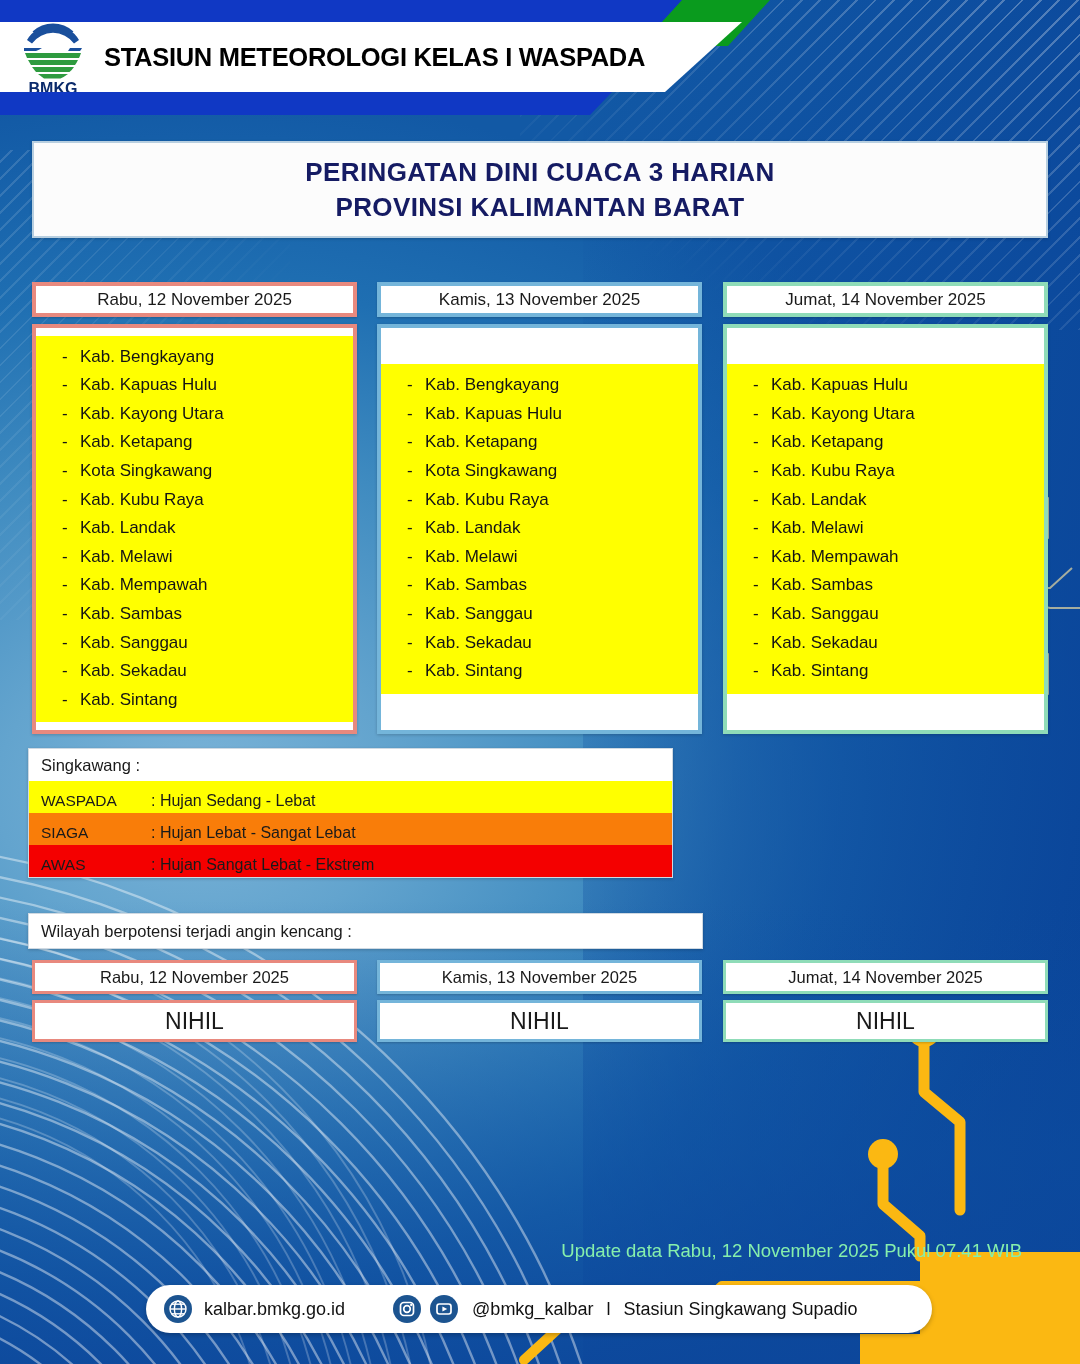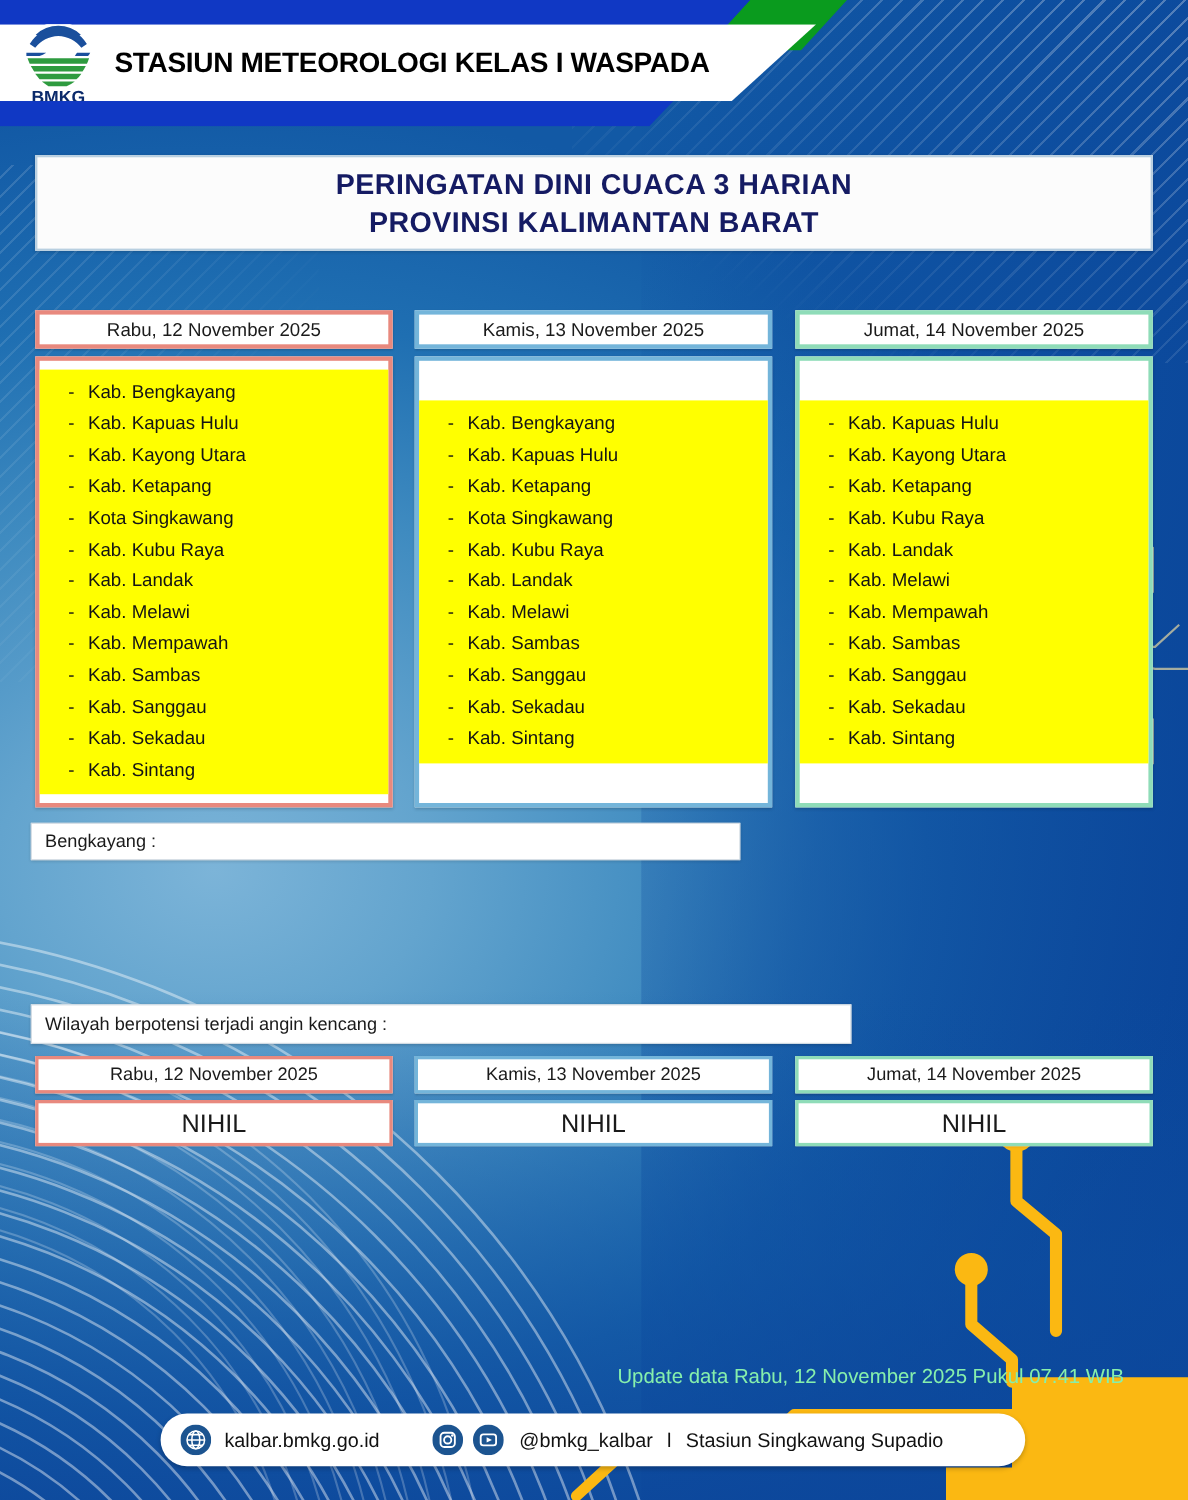--- a/index.html
+++ b/index.html
@@ -79,21 +79,21 @@
     display:flex; align-items:center;
   }
   .logo { width:74px; height:80px; margin-left:16px; flex:0 0 auto; position:relative; }
   .hdr-title {
     font-size:25.5px; font-weight:bold; color:#000; letter-spacing:-0.3px;
     margin-left:14px; white-space:nowrap;
   }
 
   
   .title-card {
-    position:absolute; top:141px; left:32px; width:1016px; height:87px;
+    position:absolute; top:141px; left:32px; width:1016px; height:97px;
     background:#fcfcfc;
     border:2px solid #b8cfe0;
     display:flex; flex-direction:column; align-items:center; justify-content:center;
     box-shadow:0 1px 3px rgba(0,0,0,.18);
   }
   .title-l1, .title-l2 {
     color:#151b63; font-weight:bold; font-size:26px; letter-spacing:.4px; line-height:1.33;
   }
 
   
@@ -133,21 +133,21 @@
     background:#fff; border:1px solid #cfd9e2;
     box-shadow:0 1px 3px rgba(0,0,0,.2);
   }
   .legend-title { height:32px; display:flex; align-items:center; padding-left:12px; font-size:16.5px; color:#1a1a1a; background:#fff; }
   .legend-row { height:32px; display:flex; align-items:center; position:relative; }
   .legend-key { width:122px; padding-left:12px; font-size:15.5px; color:#1a1a1a; padding-top:7px; }
   .legend-val { font-size:16px; color:#1a1a1a; padding-top:7px; }
 
   
   .wind-title {
-    position:absolute; top:913px; left:28px; width:746px; height:36px;
+    position:absolute; top:913px; left:28px; width:675px; height:36px;
     background:#fff; border:1px solid #cfd9e2;
     display:flex; align-items:center; padding-left:12px;
     font-size:16.5px; color:#1a1a1a;
     box-shadow:0 1px 3px rgba(0,0,0,.2);
   }
   .wind-cols { position:absolute; top:960px; left:32px; width:1016px; height:82px; }
   .wcol { position:absolute; top:0; width:325px; }
   .wcol.c1 { left:0; } .wcol.c2 { left:345px; } .wcol.c3 { left:691px; }
   .wcol-head {
     height:34px; background:#fff;
@@ -353,21 +353,35 @@
           <div class="region"><span class="dash">-</span><span>Kab. Sambas</span></div>
           <div class="region"><span class="dash">-</span><span>Kab. Sanggau</span></div>
           <div class="region"><span class="dash">-</span><span>Kab. Sekadau</span></div>
           <div class="region"><span class="dash">-</span><span>Kab. Sintang</span></div>
         </div>
     </div>
   </div>
 </div>
 
 <div class="legend">
-  <div class="legend-title">Bengkayang :</div>
+  <div class="legend-title">Singkawang :</div>
+  <div id="legendrows">
+      <div class="legend-row" style="background: rgb(255, 255, 0);">
+        <div class="legend-key">WASPADA</div>
+        <div class="legend-val">: Hujan Sedang - Lebat</div>
+      </div>
+      <div class="legend-row" style="background: rgb(249, 125, 9);">
+        <div class="legend-key">SIAGA</div>
+        <div class="legend-val">: Hujan Lebat - Sangat Lebat</div>
+      </div>
+      <div class="legend-row" style="background: rgb(244, 0, 0);">
+        <div class="legend-key">AWAS</div>
+        <div class="legend-val">: Hujan Sangat Lebat - Ekstrem</div>
+      </div>
+    </div>
 </div>
 
 <div class="wind-title">Wilayah berpotensi terjadi angin kencang :</div>
 <div class="wind-cols">
   <div class="wcol c1">
     <div class="wcol-head">Rabu, 12 November 2025</div>
     <div class="wcol-body">NIHIL</div>
   </div>
   <div class="wcol c2">
     <div class="wcol-head">Kamis, 13 November 2025</div>

